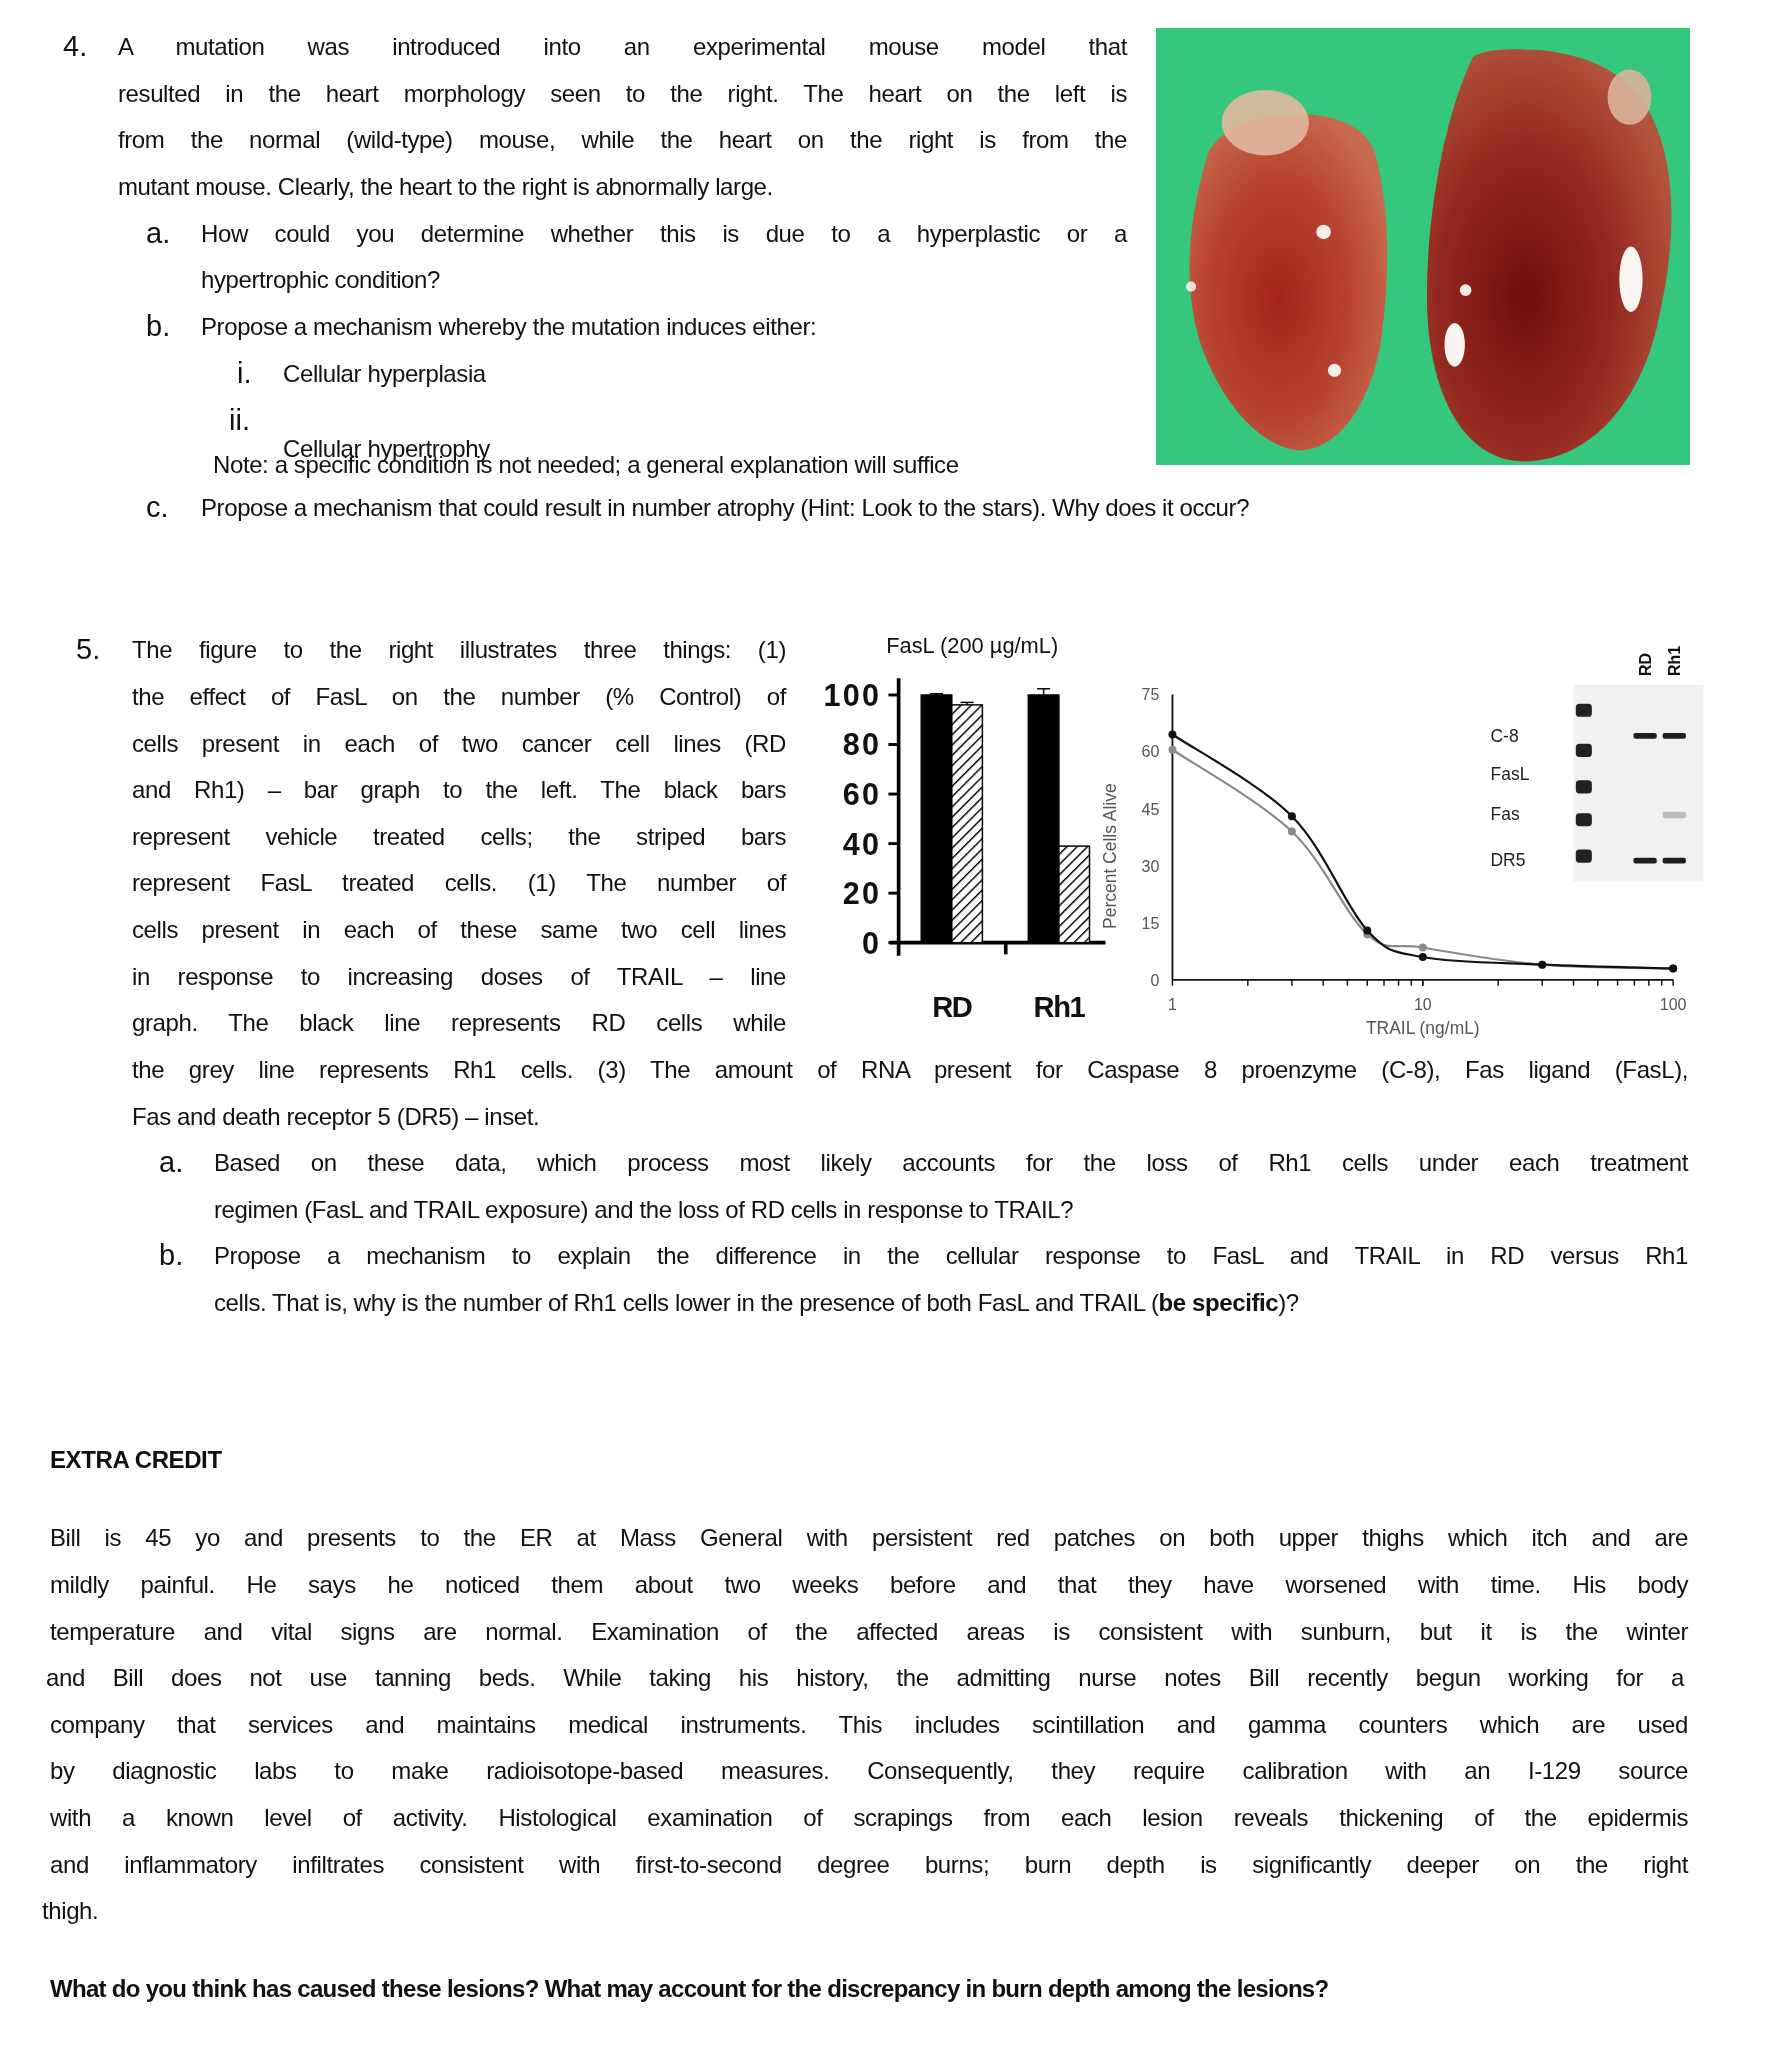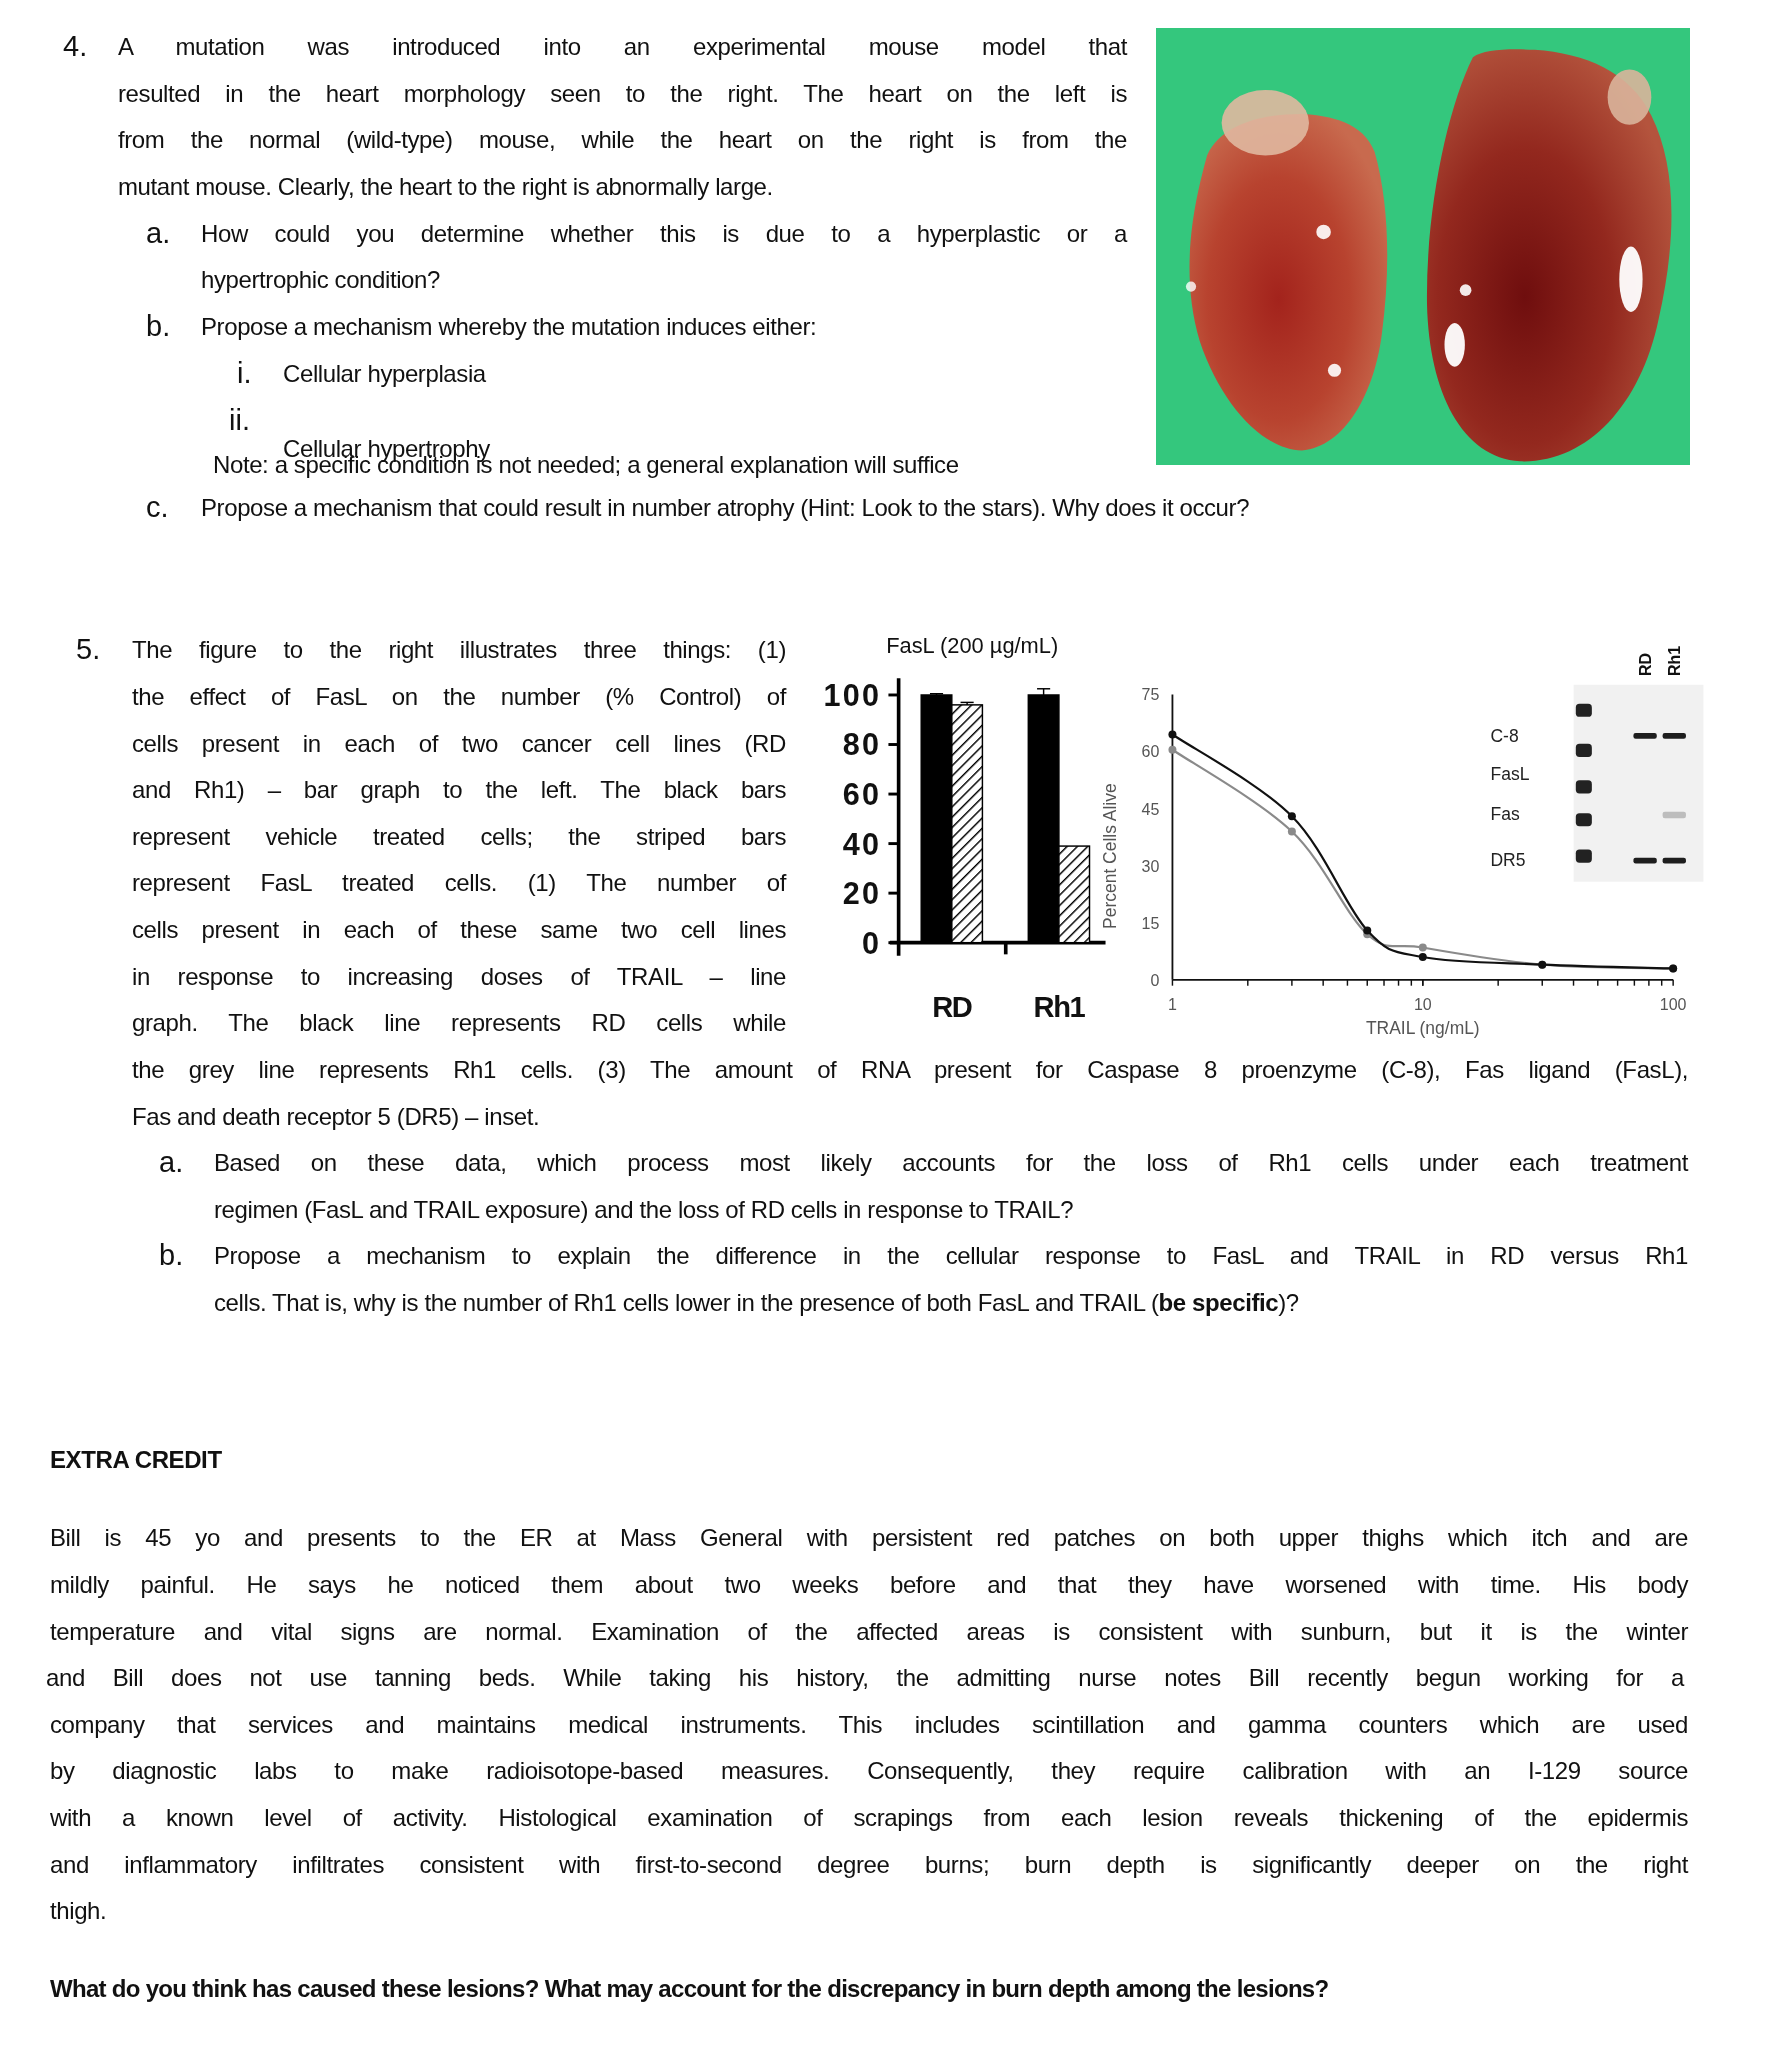--- a/index.html
+++ b/index.html
@@ -230,16 +230,16 @@
 <div>
   <div class="line bold" style="left:50px; top:1442px;">EXTRA CREDIT</div>
   <div class="line just" style="left:50px; top:1520px; width:1638px;">Bill is 45 yo and presents to the ER at Mass General with persistent red patches on both upper thighs which itch and are</div>
   <div class="line just" style="left:50px; top:1567px; width:1638px;">mildly painful.  He says he noticed them about two weeks before and that they have worsened with time.  His body</div>
   <div class="line just" style="left:50px; top:1614px; width:1638px;">temperature and vital signs are normal.  Examination of the affected areas is consistent with sunburn, but it is the winter</div>
   <div class="line just" style="left:46px; top:1660px; width:1638px;">and Bill does not use tanning beds.  While taking his history, the admitting nurse notes Bill recently begun working for a</div>
   <div class="line just" style="left:50px; top:1707px; width:1638px;">company that services and maintains medical instruments.  This includes scintillation and gamma counters which are used</div>
   <div class="line just" style="left:50px; top:1753px; width:1638px;">by diagnostic labs to make radioisotope-based measures.  Consequently, they require calibration with an I-129 source</div>
   <div class="line just" style="left:50px; top:1800px; width:1638px;">with a known level of activity.  Histological examination of scrapings from each lesion reveals thickening of the epidermis</div>
   <div class="line just" style="left:50px; top:1847px; width:1638px;">and inflammatory infiltrates consistent with first-to-second degree burns; burn depth is significantly deeper on the right</div>
-  <div class="line" style="left:50px; top:1893px;">thigh.</div>
+  <div class="line" style="left:42px; top:1893px;">thigh.</div>
   <div class="line bold" style="left:50px; top:1971px; letter-spacing:-0.7px;">What do you think has caused these lesions?  What may account for the discrepancy in burn depth among the lesions?</div>
 </div>
 
 
 </body></html>

